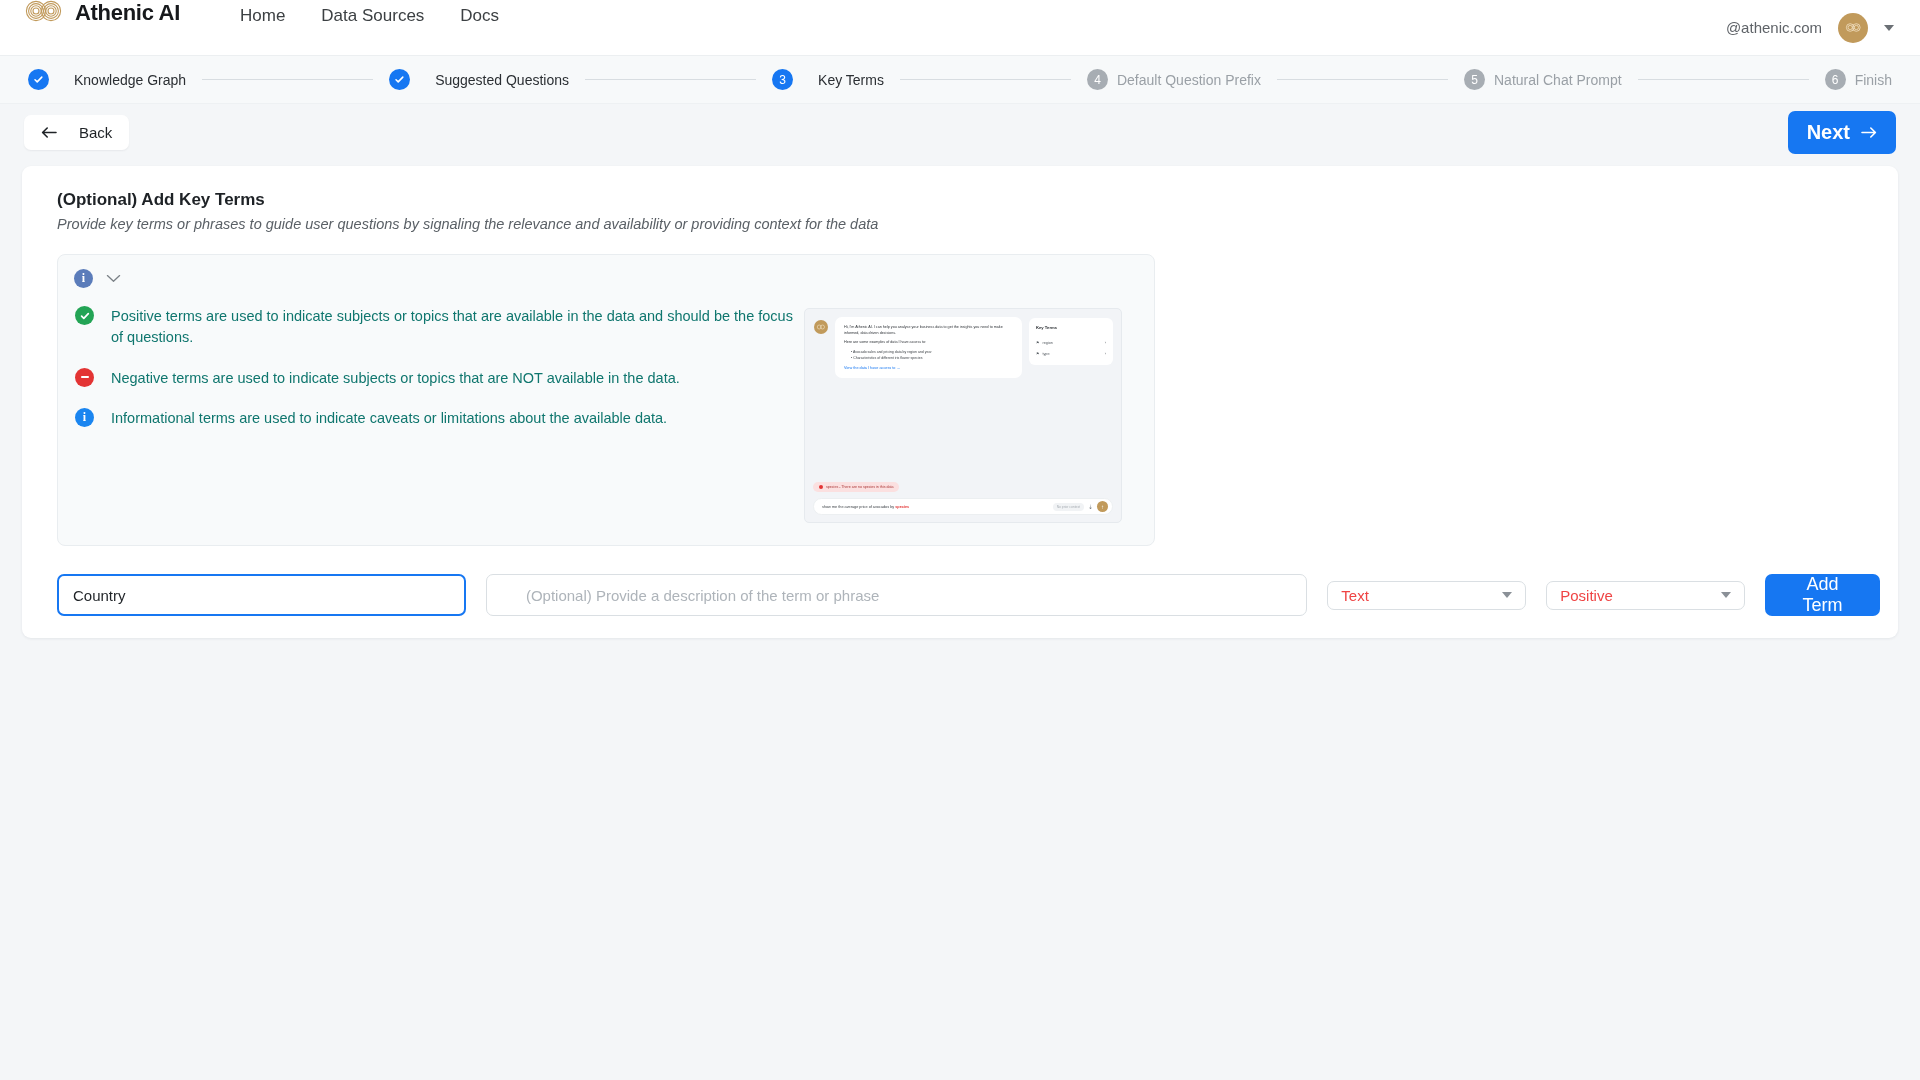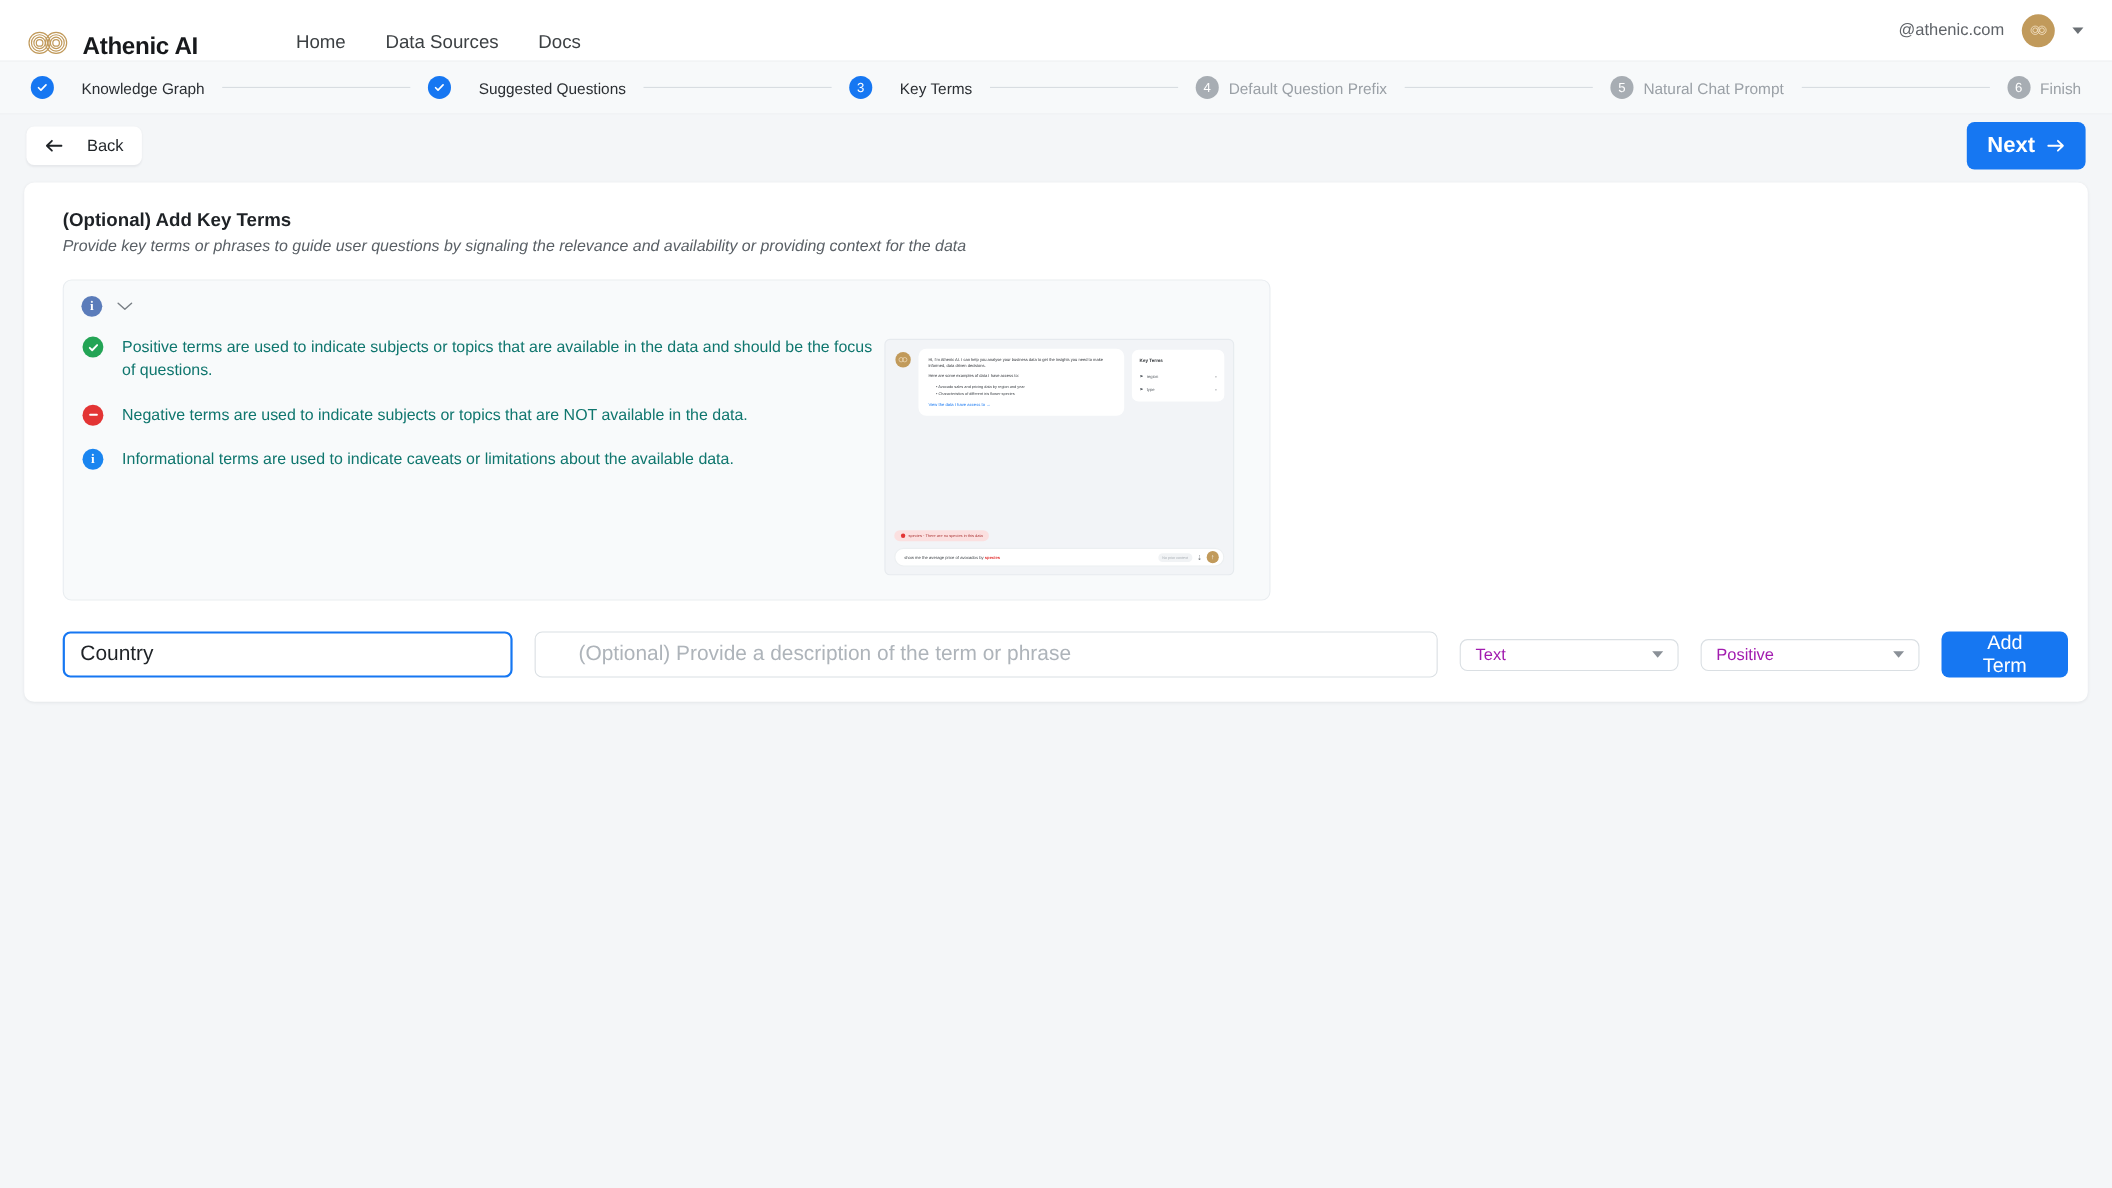--- a/index.html
+++ b/index.html
@@ -9,25 +9,24 @@
     width: 1920px; height: 1080px;
     background: #f4f6f8;
     font-family: "Liberation Sans", sans-serif;
     color: #212529;
     overflow: hidden;
   }
 
   
   .navbar {
     height: 56px; background: #ffffff;
-    display: flex; align-items: flex-end;
+    display: flex; align-items: flex-start;
     padding: 0 24px;
     border-bottom: 1px solid #eceff1;
     position: relative;
-    gap: 29px;
   }
   .brand { display: flex; align-items: center; gap: 11px; }
   .brand-name { font-size: 22px; font-weight: bold; letter-spacing: -0.3px; color: #17191c; }
   .logo-glyph { display: block; }
   .nav-links { display: flex; align-items: center; gap: 32px; margin-left: 58px; }
   .nav-link {
     font-size: 17px; color: #3c4043; text-decoration: none;
     padding: 6px 2px; cursor: pointer; white-space: nowrap;
   }
   .nav-right {
@@ -182,31 +181,31 @@
     color: #fff; font-size: 6px; line-height: 1;
   }
 
   
   .form-row {
     display: flex; align-items: center; gap: 20px;
     margin: 28px 0 0 17px;
   }
   .inp {
     height: 42px; border-radius: 7px; border: 1px solid #dadfe3;
-    background: #fff; font-size: 19px; font-family: inherit;
+    background: #fff; font-size: 15px; font-family: inherit;
     padding: 0 14px; color: #1f2327; outline: none;
   }
   .inp::placeholder { color: #aeb4ba; }
   .inp-term { width: 418px; border: 2px solid #1677f2; }
   .inp-desc { width: 840px; padding-left: 39px; }
   .sel {
     height: 29px; width: 203px; border-radius: 7px;
     border: 1px solid #dadfe3; background: #fff;
     display: flex; align-items: center; padding: 12px 13px;
-    font-size: 15px; color: #a21caf; cursor: pointer;
+    font-size: 15px; color: #ef4444; cursor: pointer;
   }
   .sel-val { flex: 1 1 auto; }
   .sel-arrow {
     width: 0; height: 0; border-left: 5px solid transparent;
     border-right: 5px solid transparent; border-top: 6px solid #8a9097;
   }
   .btn-add {
     height: 42px; background: #1677f2; border: none; border-radius: 7px;
     color: #fff; font-size: 18px; font-family: inherit;
     padding: 0 20px; cursor: pointer;

